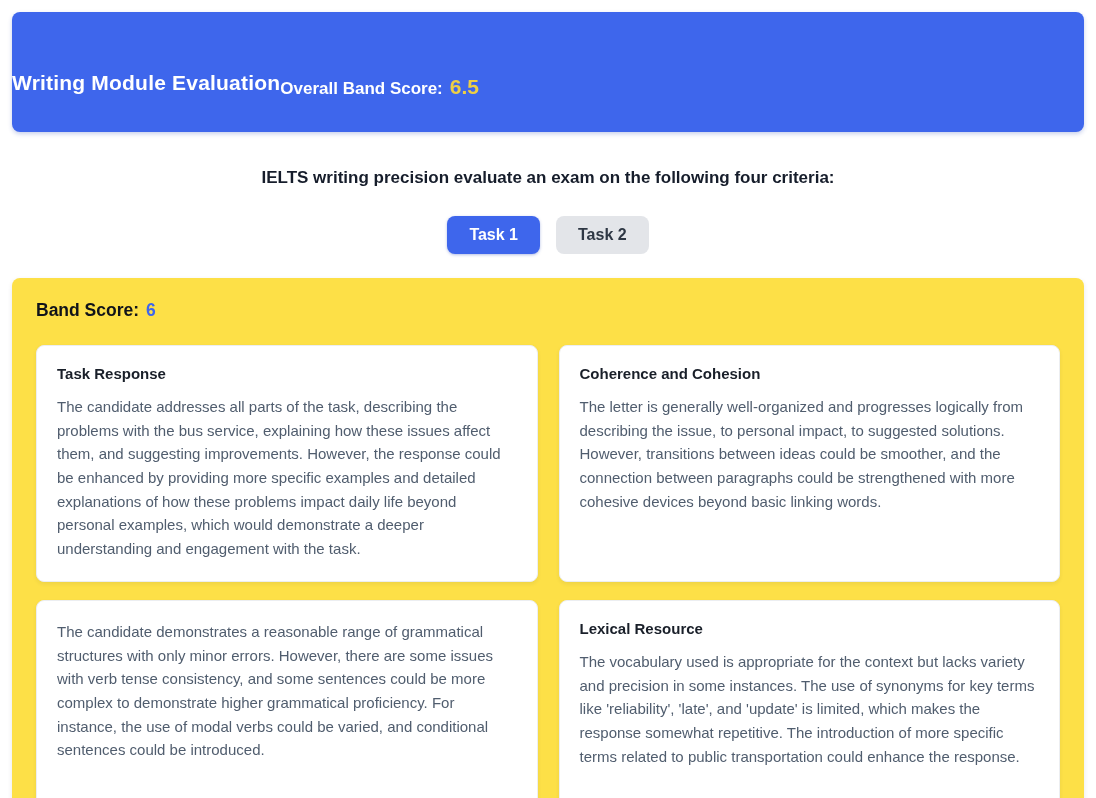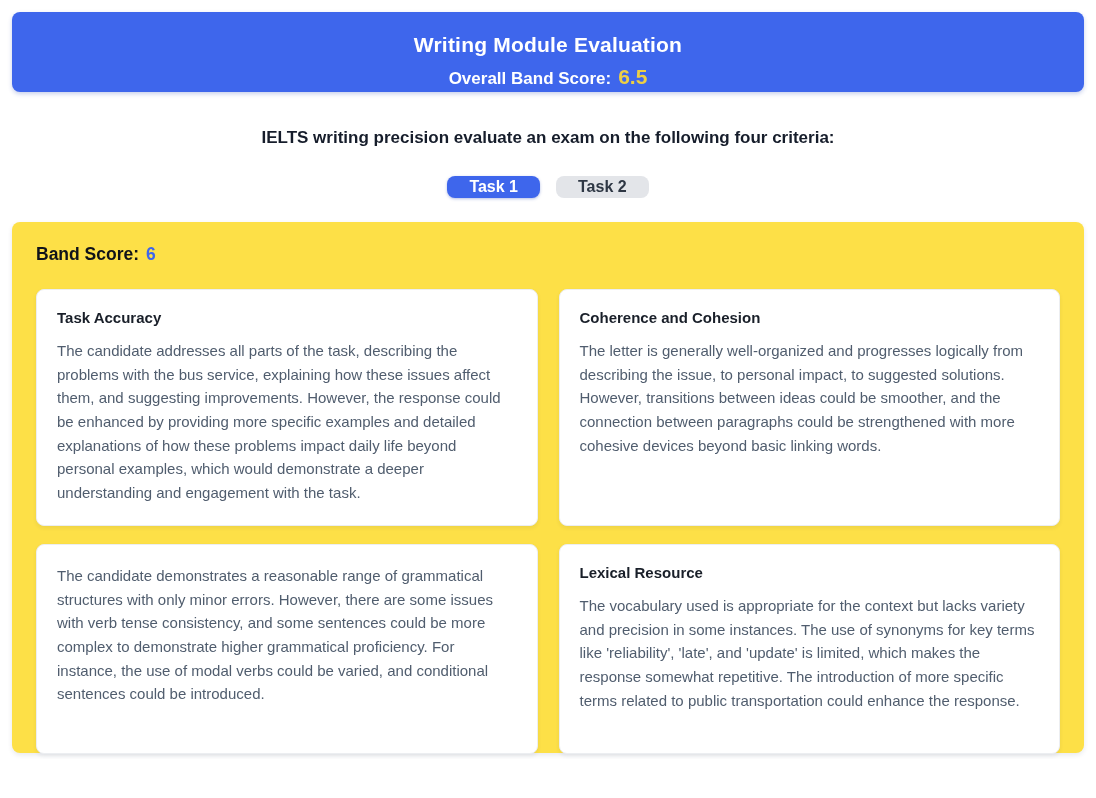--- a/index.html
+++ b/index.html
@@ -7,25 +7,25 @@
     width: 1096px;
     height: 798px;
     background: #ffffff;
     font-family: "Liberation Sans", sans-serif;
     overflow: hidden;
   }
 
   
   .header-banner {
     margin: 12px 12px 0 12px;
-    height: 80px;
+    height: 120px;
     background: #3e66ec;
     border-radius: 8px;
     display: flex;
-    flex-direction: column;
+    flex-direction: row;
     align-items: center;
     justify-content: flex-start;
     padding-top: 21px;
     box-shadow: 0 2px 4px rgba(40, 70, 180, 0.25);
   }
   .header-title {
     color: #ffffff;
     font-size: 21px;
     font-weight: bold;
     letter-spacing: 0.2px;
@@ -56,21 +56,21 @@
 
   
   .tab-row {
     margin-top: 28px;
     display: flex;
     justify-content: center;
     gap: 16px;
   }
   .tab-btn {
     min-width: 90px;
-    height: 22px;
+    height: 38px;
     padding: 0 22px;
     border: none;
     border-radius: 8px;
     font-family: "Liberation Sans", sans-serif;
     font-size: 16px;
     font-weight: bold;
     cursor: pointer;
   }
   .tab-btn.active {
     background: #3e66ec;
@@ -151,21 +151,21 @@
 </div>
 
 <section class="result-section">
   <div class="band-line">
     <span>Band Score:</span>
     <span class="band-score">6</span>
   </div>
 
   <div class="criteria-grid">
     <div class="criterion-card">
-      <div class="criterion-title">Task Accuracy</div>
+      <div class="criterion-title">Task Response</div>
       <div class="criterion-text">The candidate addresses all parts of the task, describing the problems with the bus service, explaining how these issues affect them, and suggesting improvements. However, the response could be enhanced by providing more specific examples and detailed explanations of how these problems impact daily life beyond personal examples, which would demonstrate a deeper understanding and engagement with the task.</div>
     </div>
     <div class="criterion-card">
       <div class="criterion-title">Coherence and Cohesion</div>
       <div class="criterion-text">The letter is generally well-organized and progresses logically from describing the issue, to personal impact, to suggested solutions. However, transitions between ideas could be smoother, and the connection between paragraphs could be strengthened with more cohesive devices beyond basic linking words.</div>
     </div>
     <div class="criterion-card">
       <div class="criterion-text">The candidate demonstrates a reasonable range of grammatical structures with only minor errors. However, there are some issues with verb tense consistency, and some sentences could be more complex to demonstrate higher grammatical proficiency. For instance, the use of modal verbs could be varied, and conditional sentences could be introduced.</div>
     </div>
     <div class="criterion-card">

